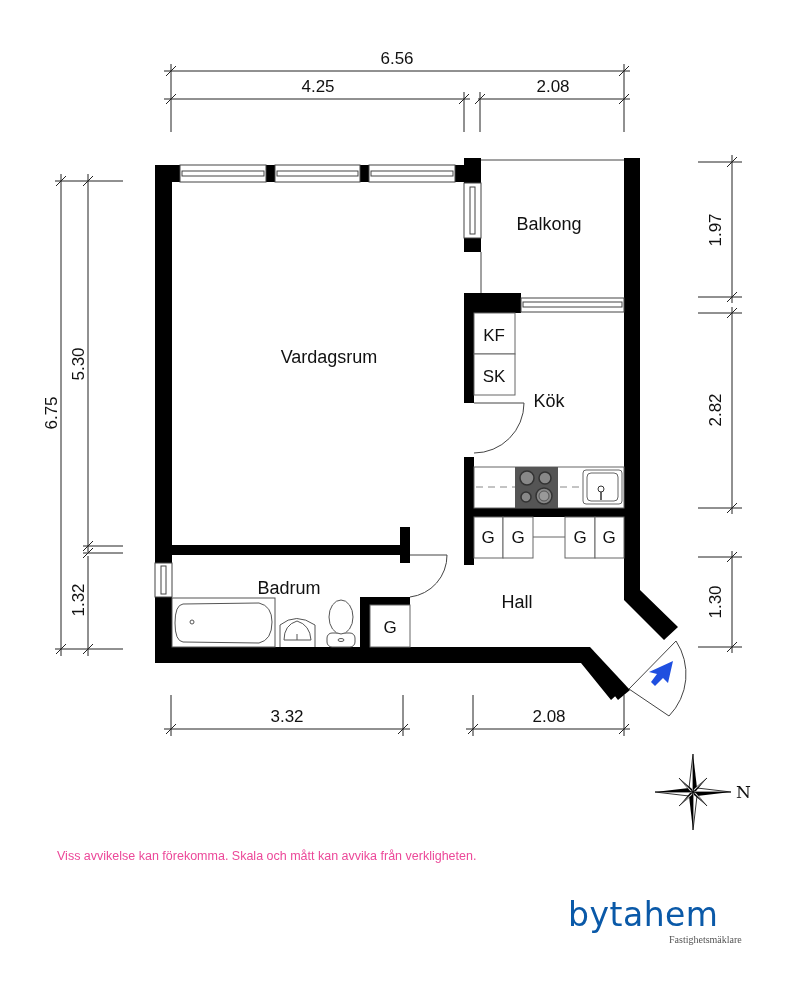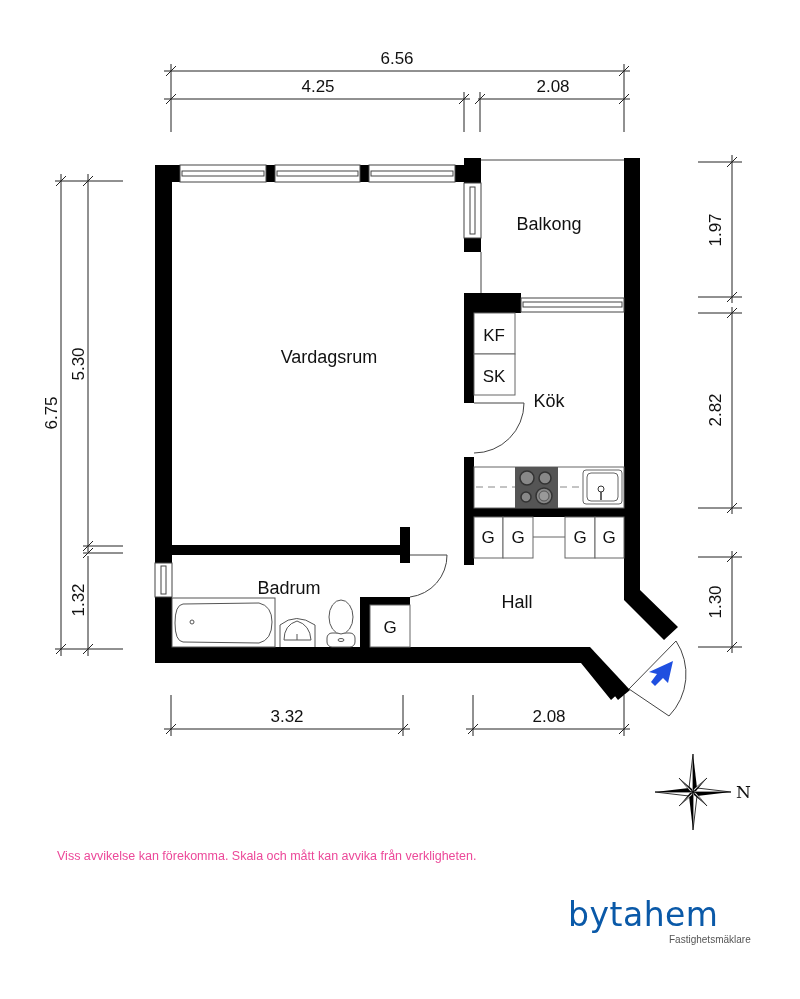--- a/index.html
+++ b/index.html
@@ -8,21 +8,21 @@
     #plan { position: absolute; left: 0; top: 0; }
     .dim-text { font-family: "Liberation Sans", sans-serif; font-size: 17px; fill: #111; }
     .room-text { font-family: "Liberation Sans", sans-serif; font-size: 18px; fill: #111; }
     .small-text { font-family: "Liberation Sans", sans-serif; font-size: 17px; fill: #111; }
     .disclaimer { position: absolute; left: 41px; top: 849px; font-size: 12.5px; color: #ec4899;
                   font-family: "Liberation Sans", sans-serif; margin-left: 16px; }
     .logo { position: absolute; left: 568px; top: 893px; width: 200px; }
     .logo-main { font-family: "DejaVu Sans", sans-serif; font-size: 33px; color: #0a59a8;
                  letter-spacing: 0.5px; line-height: 44px; font-weight: normal; }
     .logo-sub { position: absolute; left: 101px; top: 41px; font-size: 10px; color: #555;
-                font-family: Liberation Sans, sans-serif; }
+                font-family: Liberation Serif, serif; }
     .compass-n { font-family: "DejaVu Serif", serif; font-size: 17px; fill: #111; }
   </style>
 </head>
 <body>
 
 <svg id="plan" width="800" height="999" viewBox="0 0 800 999">
 
   <g stroke="#222" stroke-width="1" fill="none">
     <line x1="164" y1="71" x2="630" y2="71"></line>
     <line x1="171" y1="64" x2="171" y2="132"></line>

